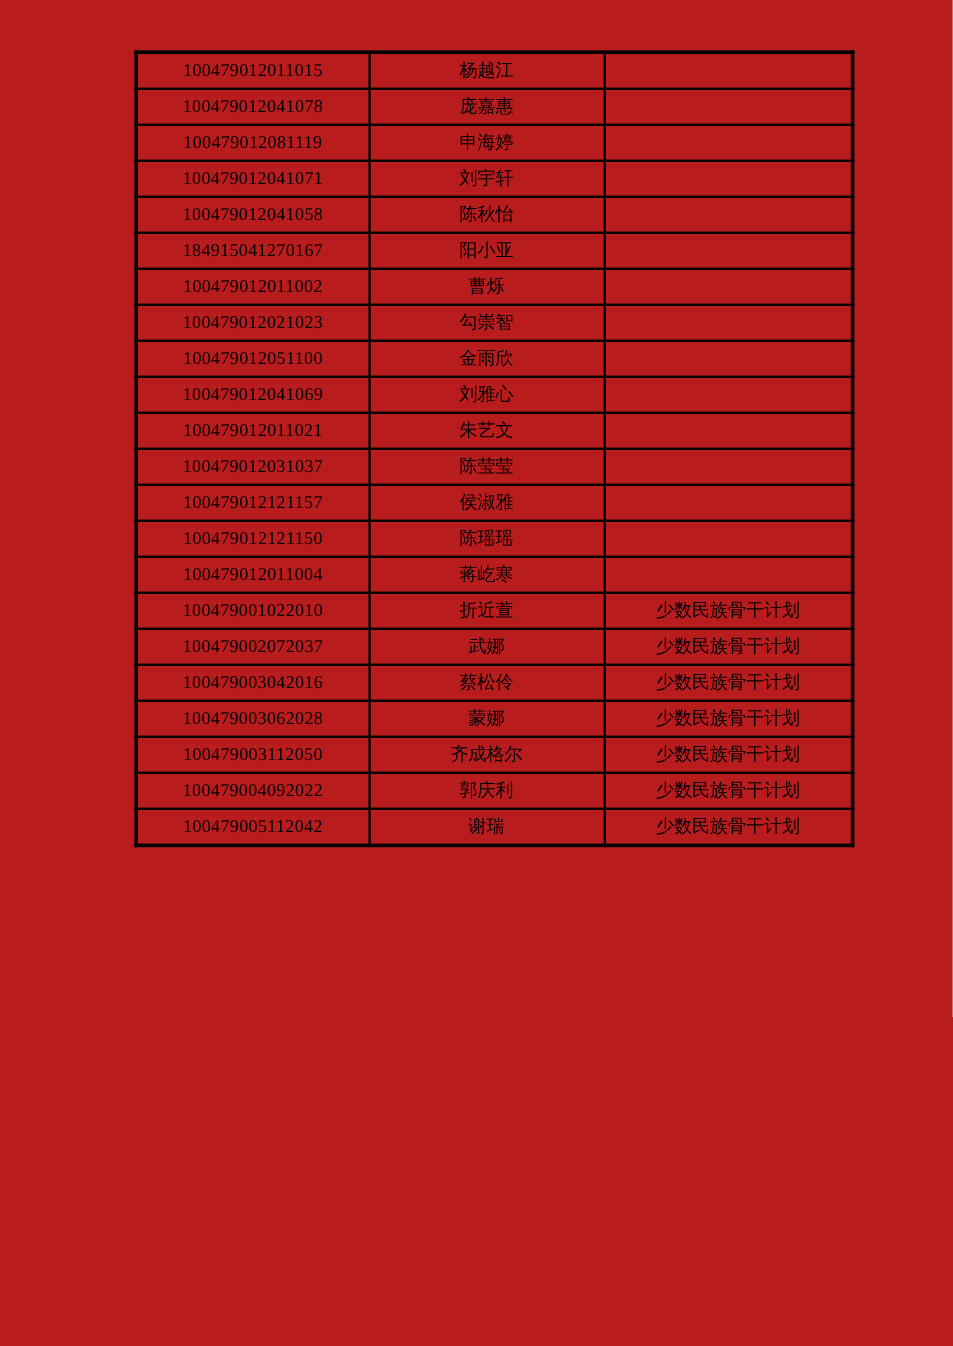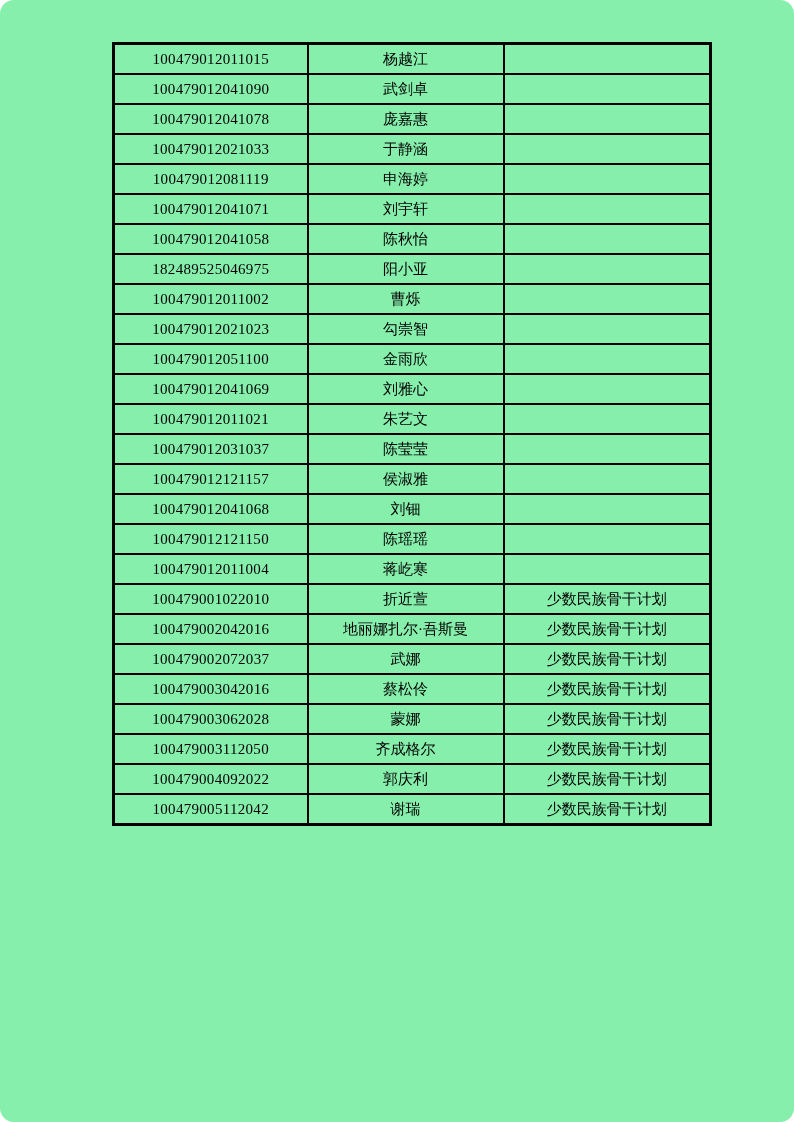--- a/index.html
+++ b/index.html
@@ -4,24 +4,23 @@
 <style>
   html, body {
     margin: 0;
     padding: 0;
     background: #ffffff;
   }
   .page {
     position: relative;
     width: 794px;
     height: 1122px;
-    background: #86efac;
+    background: #b91c1c;
     overflow: hidden;
     font-family: "Liberation Serif", "DejaVu Serif", serif;
-    border-radius: 14px;
   }
   table.roster {
     position: absolute;
     left: 112px;
     top: 42px;
     width: 597px;
     border-collapse: collapse;
     table-layout: fixed;
     border: 3px solid #000000;
   }
@@ -52,51 +51,41 @@
       <col style="width:196px">
       <col style="width:207px">
     </colgroup>
     <tbody>
         <tr>
           <td class="cell-id">100479012011015</td>
           <td class="cell-name">杨越江</td>
           <td class="cell-plan"></td>
         </tr>
         <tr>
-          <td class="cell-id">100479012041090</td>
-          <td class="cell-name">武剑卓</td>
-          <td class="cell-plan"></td>
-        </tr>
-        <tr>
           <td class="cell-id">100479012041078</td>
           <td class="cell-name">庞嘉惠</td>
-          <td class="cell-plan"></td>
-        </tr>
-        <tr>
-          <td class="cell-id">100479012021033</td>
-          <td class="cell-name">于静涵</td>
           <td class="cell-plan"></td>
         </tr>
         <tr>
           <td class="cell-id">100479012081119</td>
           <td class="cell-name">申海婷</td>
           <td class="cell-plan"></td>
         </tr>
         <tr>
           <td class="cell-id">100479012041071</td>
           <td class="cell-name">刘宇轩</td>
           <td class="cell-plan"></td>
         </tr>
         <tr>
           <td class="cell-id">100479012041058</td>
           <td class="cell-name">陈秋怡</td>
           <td class="cell-plan"></td>
         </tr>
         <tr>
-          <td class="cell-id">182489525046975</td>
+          <td class="cell-id">184915041270167</td>
           <td class="cell-name">阳小亚</td>
           <td class="cell-plan"></td>
         </tr>
         <tr>
           <td class="cell-id">100479012011002</td>
           <td class="cell-name">曹烁</td>
           <td class="cell-plan"></td>
         </tr>
         <tr>
           <td class="cell-id">100479012021023</td>
@@ -122,42 +111,32 @@
           <td class="cell-id">100479012031037</td>
           <td class="cell-name">陈莹莹</td>
           <td class="cell-plan"></td>
         </tr>
         <tr>
           <td class="cell-id">100479012121157</td>
           <td class="cell-name">侯淑雅</td>
           <td class="cell-plan"></td>
         </tr>
         <tr>
-          <td class="cell-id">100479012041068</td>
-          <td class="cell-name">刘钿</td>
-          <td class="cell-plan"></td>
-        </tr>
-        <tr>
           <td class="cell-id">100479012121150</td>
           <td class="cell-name">陈瑶瑶</td>
           <td class="cell-plan"></td>
         </tr>
         <tr>
           <td class="cell-id">100479012011004</td>
           <td class="cell-name">蒋屹寒</td>
           <td class="cell-plan"></td>
         </tr>
         <tr>
           <td class="cell-id">100479001022010</td>
           <td class="cell-name">折近萱</td>
-          <td class="cell-plan">少数民族骨干计划</td>
-        </tr>
-        <tr>
-          <td class="cell-id">100479002042016</td>
-          <td class="cell-name">地丽娜扎尔·吾斯曼</td>
           <td class="cell-plan">少数民族骨干计划</td>
         </tr>
         <tr>
           <td class="cell-id">100479002072037</td>
           <td class="cell-name">武娜</td>
           <td class="cell-plan">少数民族骨干计划</td>
         </tr>
         <tr>
           <td class="cell-id">100479003042016</td>
           <td class="cell-name">蔡松伶</td>

